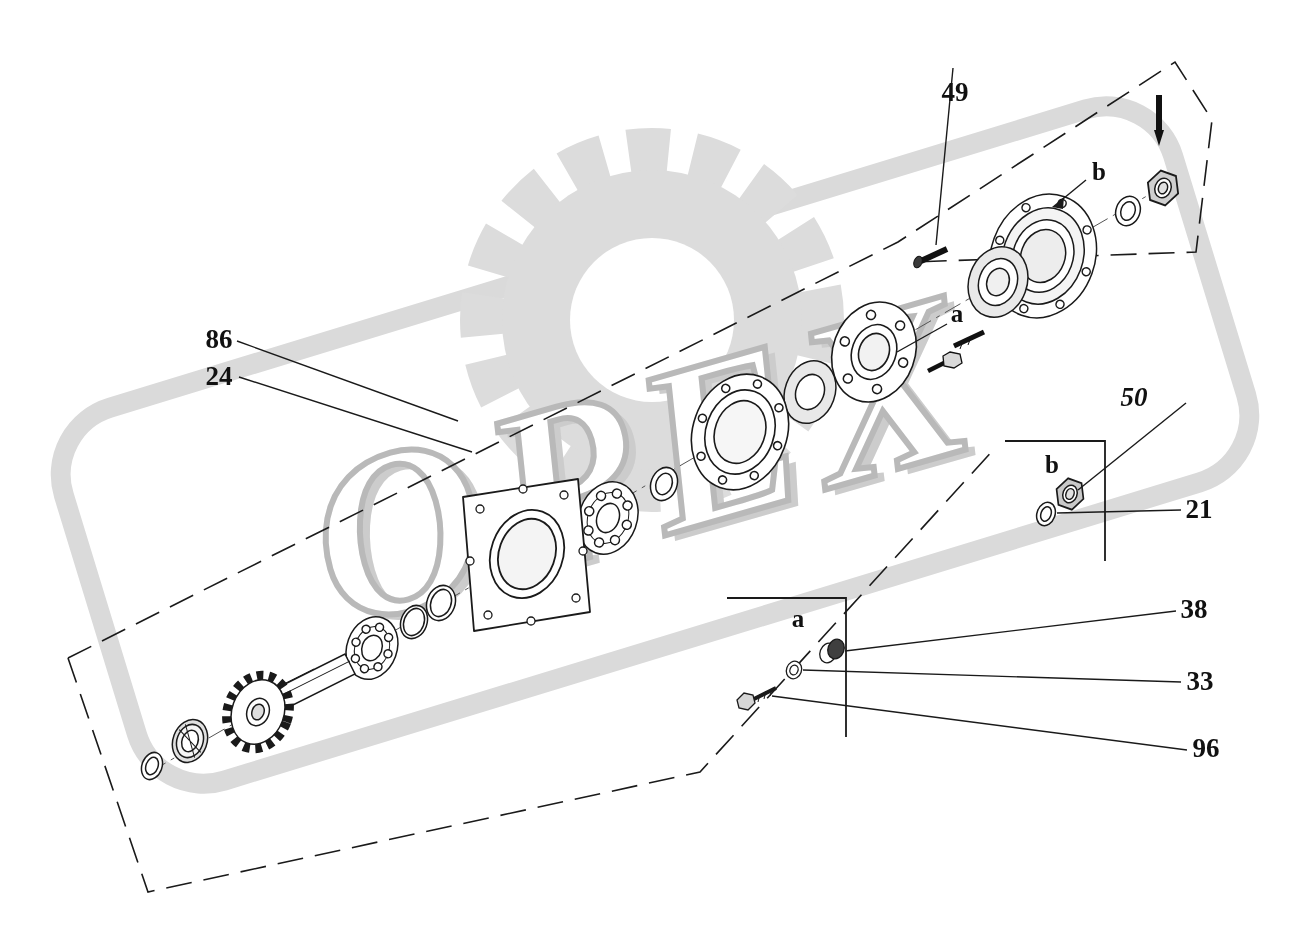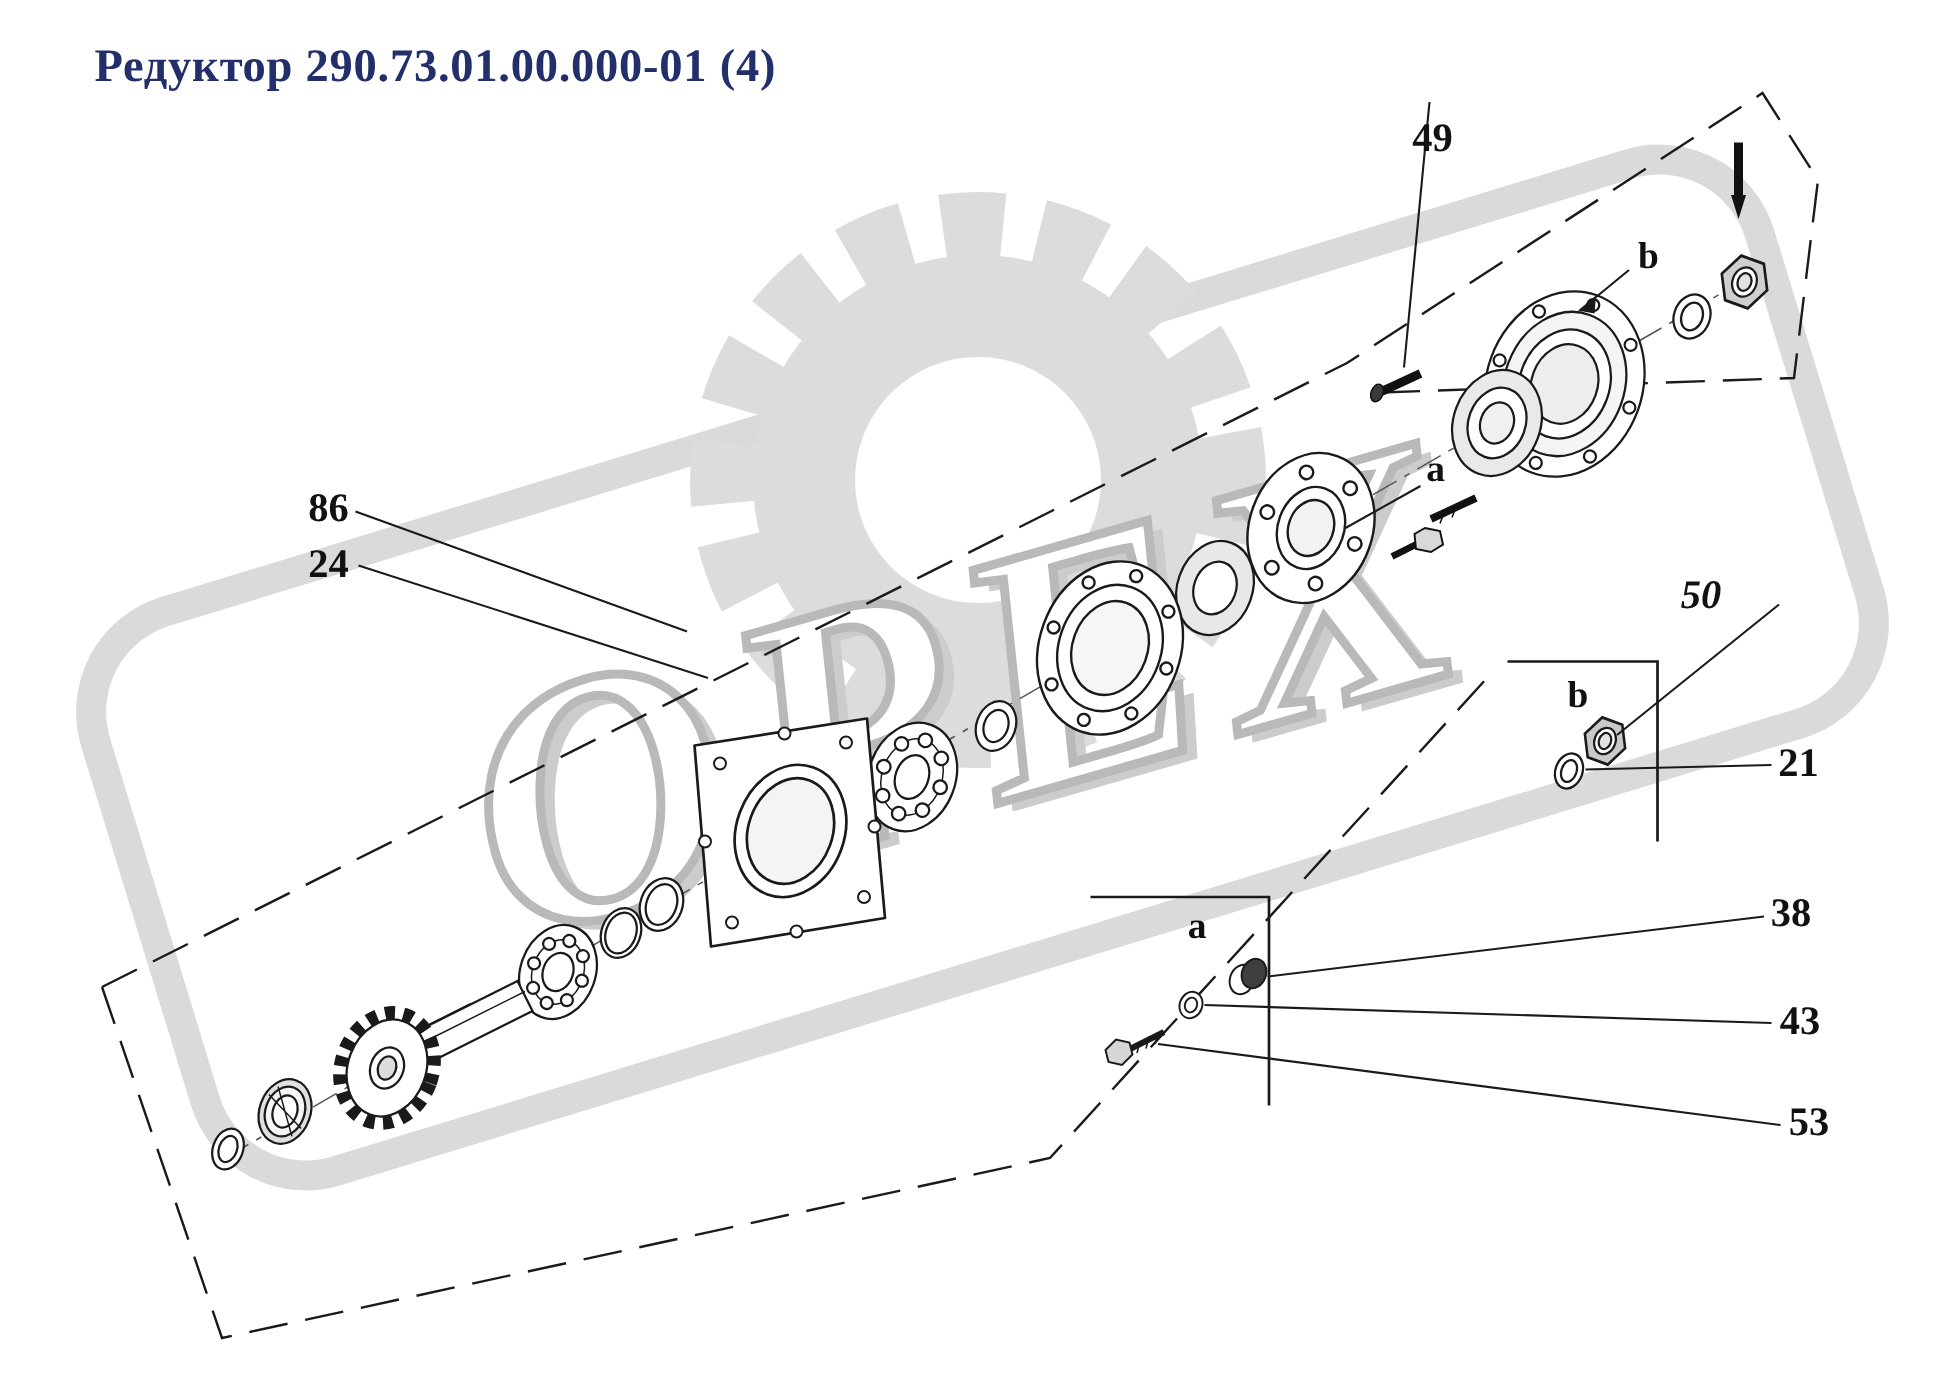--- a/index.html
+++ b/index.html
@@ -257,29 +257,28 @@
     <line x1="1181" y1="510" x2="1057" y2="513"></line>
     <line x1="1176" y1="611" x2="845" y2="651"></line>
     <line x1="1181" y1="682" x2="803" y2="670"></line>
     <line x1="1187" y1="750" x2="772" y2="696"></line>
     <line x1="947" y1="324" x2="897" y2="352"></line>
     <line x1="1086" y1="180" x2="1058" y2="203"></line>
     <polygon points="1052,207 1064,197 1063,209" fill="#1a1a1a" stroke="none"></polygon>
   </g>
 </svg>
 
-  <h1 class="title">Редуктор 290.73.01.00.000-01 (4)</h1>
 
   <div class="callout" style="left:955px; top:52px;margin-top:40px;">49</div>
   <div class="callout" style="left:219px; top:339px;">86</div>
   <div class="callout" style="left:219px; top:376px;">24</div>
   <div class="callout" style="left:1134px; top:397px;font-style:italic;">50</div>
   <div class="callout" style="left:1199px; top:509px;">21</div>
   <div class="callout" style="left:1194px; top:609px;">38</div>
-  <div class="callout" style="left:1200px; top:681px;">43</div>
-  <div class="callout" style="left:1206px; top:748px;">53</div>
+  <div class="callout" style="left:1200px; top:681px;">33</div>
+  <div class="callout" style="left:1206px; top:748px;">96</div>
 
   <div class="letter" style="left:1099px; top:171px;">b</div>
   <div class="letter" style="left:957px;  top:313px;">a</div>
   <div class="letter" style="left:1052px; top:464px;">b</div>
   <div class="letter" style="left:798px;  top:618px;">a</div>
 
 </div>
 
 </body></html>

